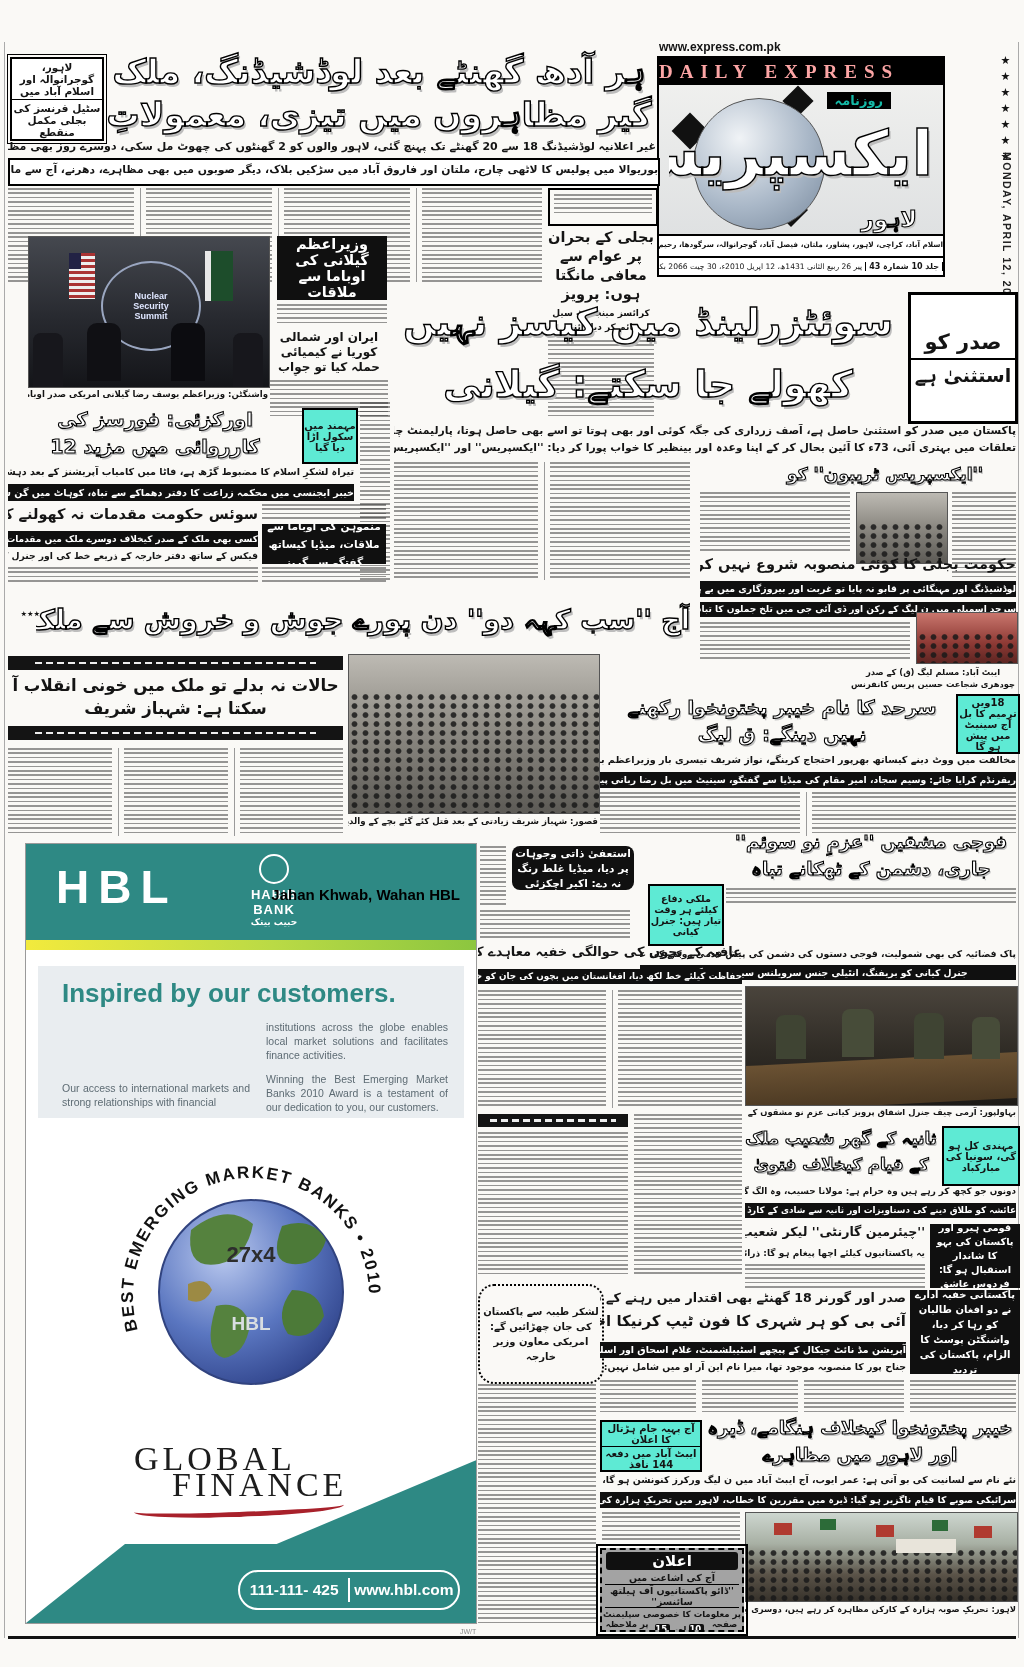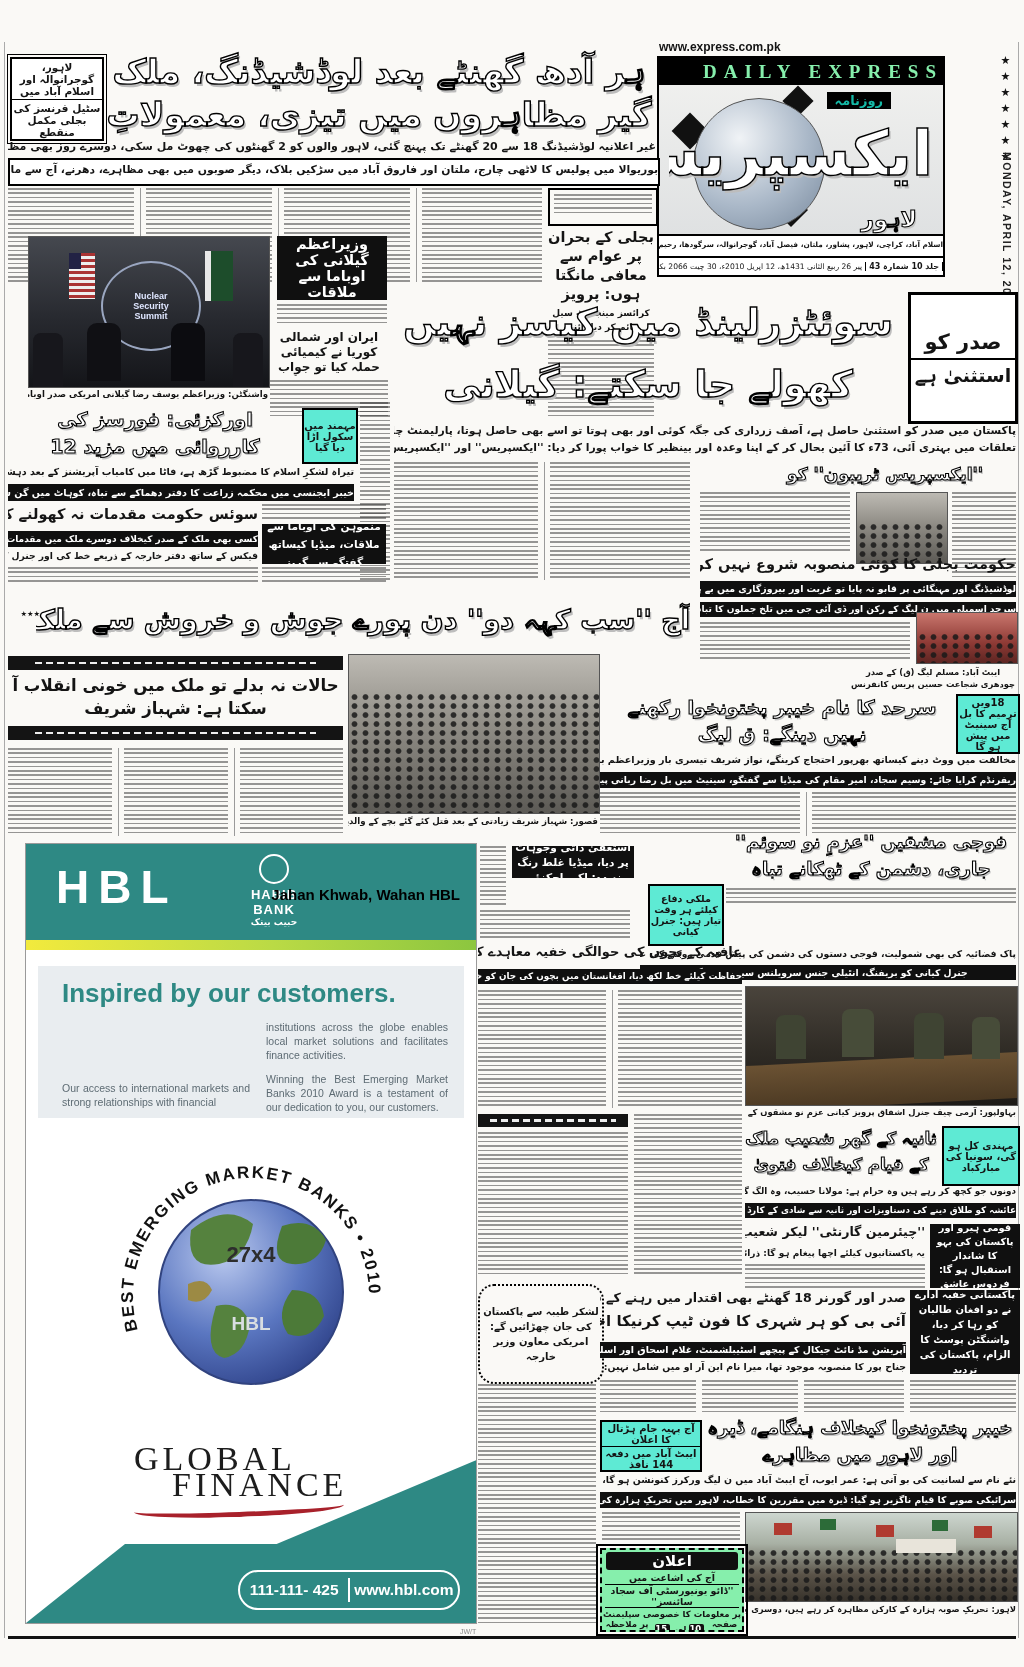--- a/index.html
+++ b/index.html
@@ -39,21 +39,21 @@
 <body>
 
 <div id="page">
 
   <div class="abs" style="left:4px;top:42px;width:1px;height:1596px;background:#aaa;"></div>
   <div class="abs" style="left:1018px;top:42px;width:1px;height:1596px;background:#aaa;"></div>
 
   <div class="abs en b" style="left:659px;top:40px;width:220px;height:14px;font-size:12px;">www.express.com.pk</div>
 
   <div class="abs" style="left:657px;top:56px;width:284px;height:176px;border:2px solid #000;background:linear-gradient(180deg,#f2f2f0,#dfe1e2);overflow:hidden;">
-    <div style="height:27px;background:#000;color:#86efac;display:flex;align-items:center;justify-content:flex-end;">
+    <div style="height:27px;background:#000;color:#fca5a5;display:flex;align-items:center;justify-content:flex-start;">
       <span class="serif b" style="font-size:19px;letter-spacing:7px;">DAILY EXPRESS</span>
     </div>
     <div class="abs" style="left:18px;top:60px;width:26px;height:26px;background:#111;transform:rotate(45deg);"></div>
     <div class="abs" style="left:128px;top:32px;width:22px;height:22px;background:#111;transform:rotate(45deg);"></div>
     <div class="abs" style="left:120px;top:140px;width:24px;height:24px;background:#111;transform:rotate(45deg);"></div>
     <div class="abs" style="left:34px;top:40px;width:130px;height:130px;border-radius:50%;border:1px solid #555;
                 background:radial-gradient(circle at 35% 30%,#f0f3f6,#aab8c8 55%,#76879b);"></div>
     <div class="abs u" style="right:52px;top:34px;background:#000;color:#14b8a6;font-size:13px;font-weight:bold;padding:1px 8px;">روزنامہ</div>
     <div class="abs u hollow c ov" style="left:10px;top:44px;width:264px;height:104px;font-size:62px;line-height:104px;">ایکسپریس</div>
     <div class="abs u hollow-sm" style="right:26px;bottom:2px;font-size:22px;">لاہور</div>
@@ -241,21 +241,21 @@
     <div style="position:absolute;left:212px;top:726px;width:218px;height:36px;border:2px solid #fff;border-radius:20px;
                 display:flex;align-items:center;color:#fff;">
       <span class="en b" style="flex:1;text-align:center;font-size:15.5px;">111-111- 425</span>
       <span style="width:1.5px;height:24px;background:#fff;"></span>
       <span class="en b" style="flex:1;text-align:center;font-size:15.5px;">www.hbl.com</span>
     </div>
   </div>
   <div class="abs en" style="left:460px;top:1628px;font-size:7px;color:#888;">JW/T</div>
 
   <div class="abs bt" style="left:480px;top:846px;width:26px;height:60px;"></div>
-  <div class="abs u blackbox" style="left:512px;top:846px;width:118px;height:32px;font-size:10.6px;line-height:15px;display:flex;align-items:center;justify-content:center;padding:0 2px;">استعفیٰ ذاتی وجوہات پر دیا، میڈیا غلط رنگ نہ دے: اکبر اچکزئی</div>
+  <div class="abs u blackbox" style="left:512px;top:846px;width:118px;height:44px;font-size:10.6px;line-height:15px;display:flex;align-items:center;justify-content:center;padding:0 2px;border-radius:8px;">استعفیٰ ذاتی وجوہات پر دیا، میڈیا غلط رنگ نہ دے: اکبر اچکزئی</div>
   <div class="abs bt" style="left:480px;top:910px;width:150px;height:30px;"></div>
 
   <div class="abs u boxk" style="left:648px;top:884px;width:72px;height:58px;font-size:9.6px;">ملکی دفاع کیلئے ہر وقت تیار ہیں: جنرل کیانی</div>
   <div class="abs u hollow-sm c ov" style="left:726px;top:828px;width:290px;height:56px;font-size:18px;line-height:27px;">فوجی مشقیں ''عزمِ نو سوئم'' جاری، دشمن کے ٹھکانے تباہ</div>
   <div class="abs bt" style="left:726px;top:888px;width:290px;height:18px;"></div>
   <div class="abs u b c ov" style="left:640px;top:948px;width:376px;height:14px;font-size:9.2px;white-space:nowrap;">پاک فضائیہ کی بھی شمولیت، فوجی دستوں کی دشمن کی پیش قدمی روکنے کی عملی مشق، نگرانی و جاسوسی کے تمام جدید آلات کا استعمال</div>
   <div class="abs u strip" style="left:640px;top:965px;width:376px;height:15px;font-size:9.2px;line-height:15px;">جنرل کیانی کو بریفنگ، انٹیلی جنس سرویلنس سینٹر بھی گئے</div>
 
   <div class="abs u b c ov" style="left:478px;top:944px;width:264px;height:22px;font-size:13px;white-space:nowrap;">عافیہ کے بچوں کی حوالگی خفیہ معاہدے کا نتیجہ ہے: ڈاکٹر فوزیہ</div>
   <div class="abs u strip" style="left:478px;top:969px;width:264px;height:15px;font-size:8.8px;line-height:15px;">حفاظت کیلئے خط لکھ دیا، افغانستان میں بچوں کی جان کو خطرہ لاحق ہو سکتا ہے</div>
@@ -315,24 +315,24 @@
     <div class="abs" style="left:74px;top:6px;width:16px;height:11px;background:#2c6b38;"></div>
     <div class="abs" style="left:130px;top:12px;width:18px;height:12px;background:#b03a30;"></div>
     <div class="abs" style="left:186px;top:7px;width:16px;height:11px;background:#2c6b38;"></div>
     <div class="abs" style="left:228px;top:13px;width:18px;height:12px;background:#b03a30;"></div>
     <div class="abs" style="left:150px;top:26px;width:60px;height:14px;background:#e8e4da;"></div>
   </div>
   <div class="abs u cap" style="left:745px;top:1604px;width:271px;height:12px;font-size:8.4px;text-align:center;">لاہور: تحریکِ صوبہ ہزارہ کے کارکن مظاہرہ کر رہے ہیں، دوسری جانب کراچی میں بھی احتجاج کر رہے ہیں</div>
 
   <div class="abs bt" style="left:602px;top:1512px;width:138px;height:30px;"></div>
 
-  <div class="abs u" style="left:600px;top:1548px;width:140px;height:80px;border:2px dashed #000;outline:2px solid #000;outline-offset:2px;background:#86efac;text-align:center;overflow:hidden;">
+  <div class="abs u" style="left:600px;top:1548px;width:140px;height:80px;border:2px dashed #000;outline:2px solid #000;outline-offset:2px;background:#a3a3a3;text-align:center;overflow:hidden;">
     <div class="b" style="background:#101010;color:#fff;font-size:15px;margin:2px 4px;border-radius:3px;">اعلان</div>
     <div class="b" style="font-size:9.5px;letter-spacing:2px;">آج کی اشاعت میں</div>
-    <div class="b" style="font-size:9.5px;border-top:1px solid #000;border-bottom:1px solid #000;margin:1px 3px;">''ڈائو یونیورسٹی آف سجاد سائنسز''</div>
+    <div class="b" style="font-size:9.5px;border-top:1px solid #000;border-bottom:1px solid #000;margin:1px 3px;">''ڈائو پاکستانیوں آف ہیلتھ سائنسز''</div>
     <div class="b" style="font-size:8.5px;">پر معلومات کا خصوصی سپلیمنٹ</div>
     <div style="direction:rtl;display:flex;justify-content:center;align-items:center;gap:3px;font-size:8.5px;font-weight:bold;">
       <span>صفحہ نمبر</span>
       <span class="blackbox" style="padding:0 3px;border-radius:2px;">10</span>
       <span>اور</span>
       <span class="blackbox" style="padding:0 3px;border-radius:2px;">15</span>
       <span>پر ملاحظہ کریں</span>
     </div>
   </div>
 

